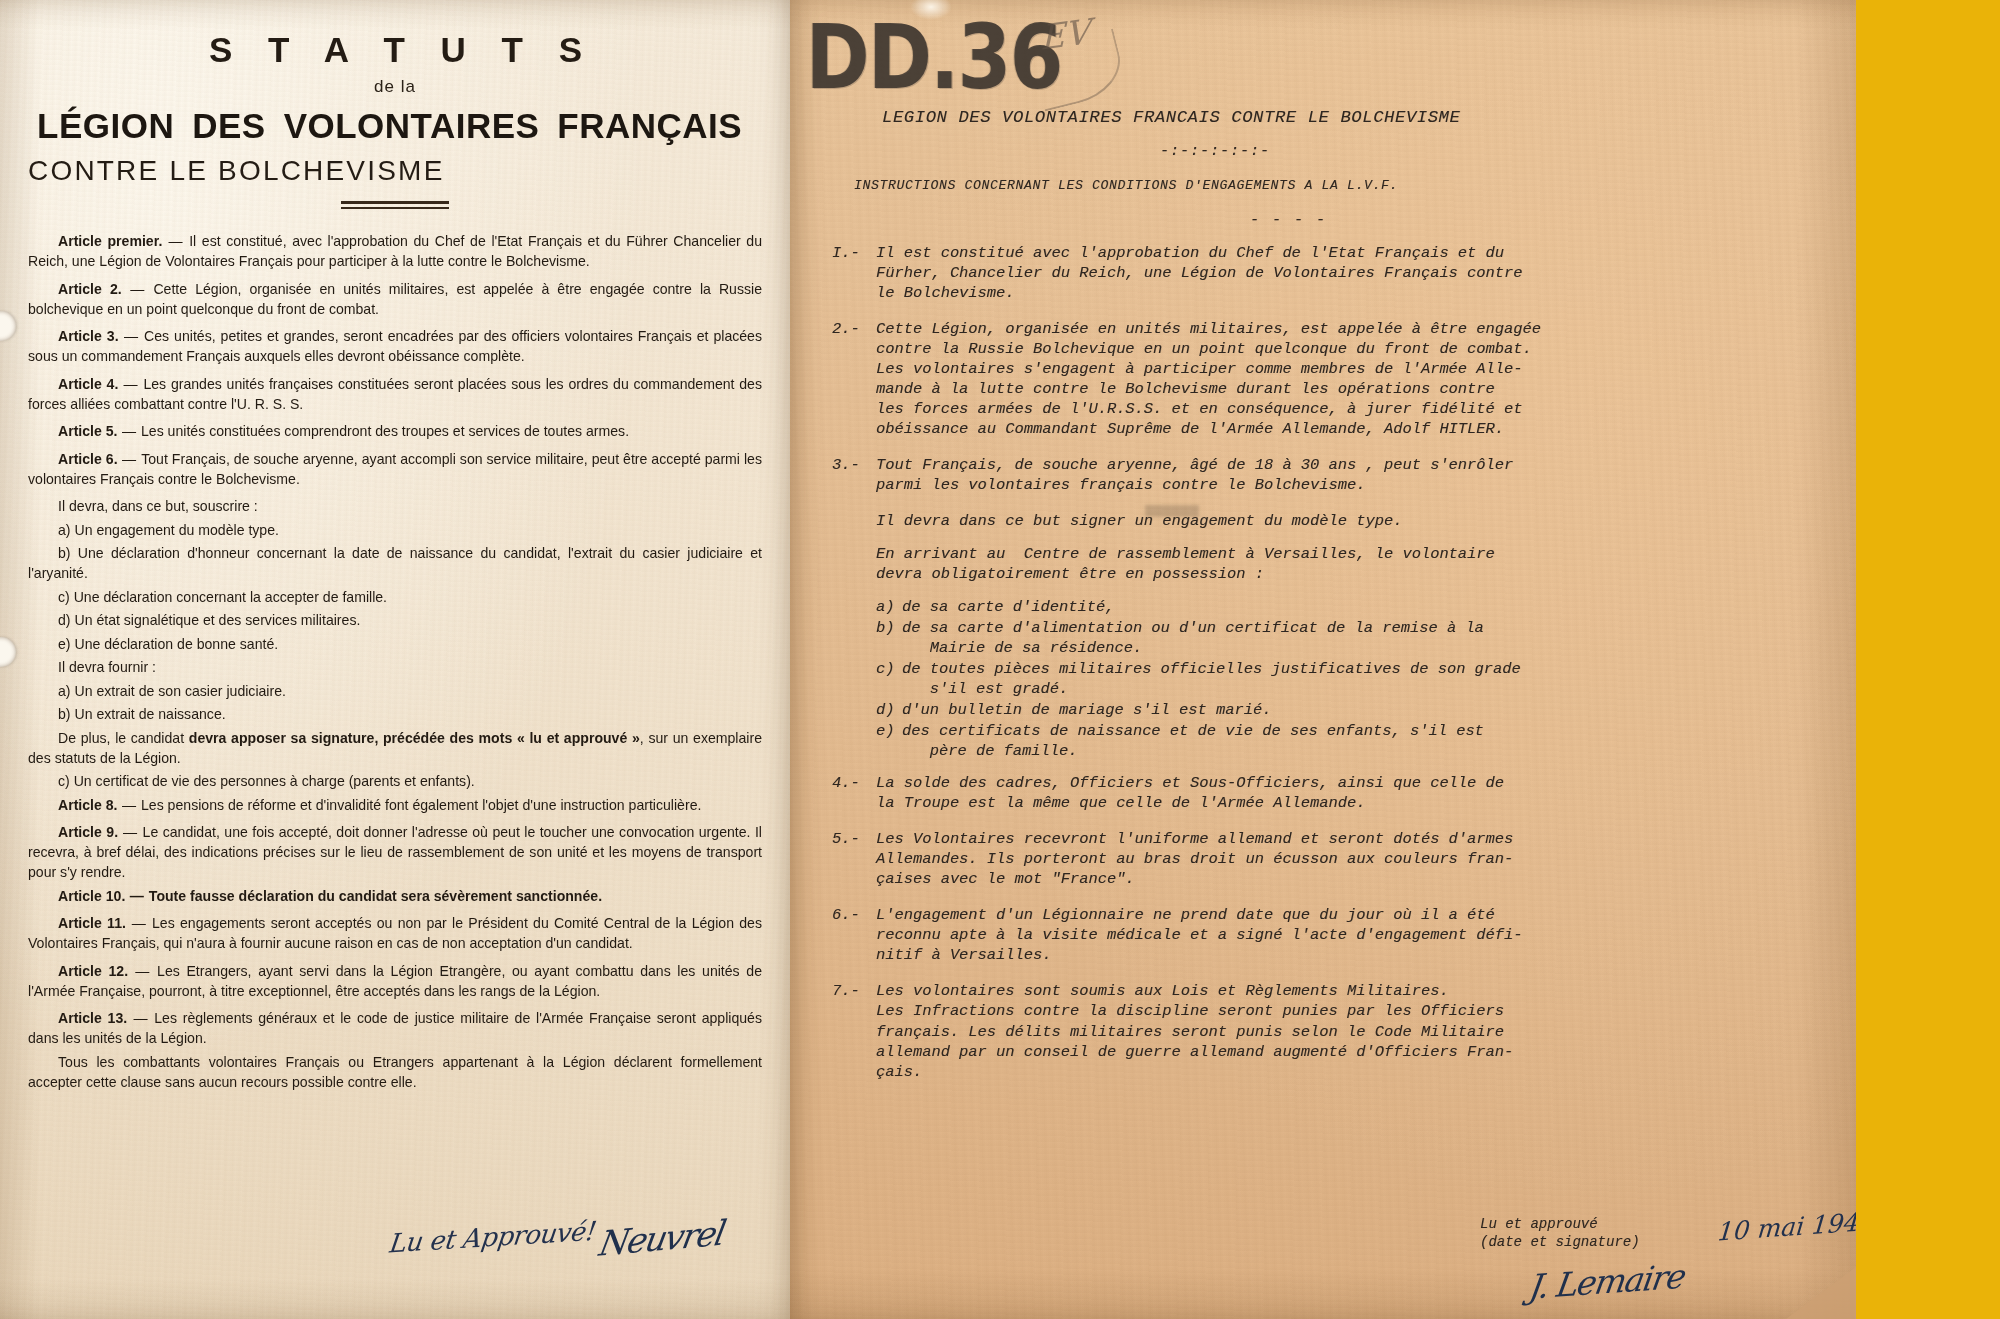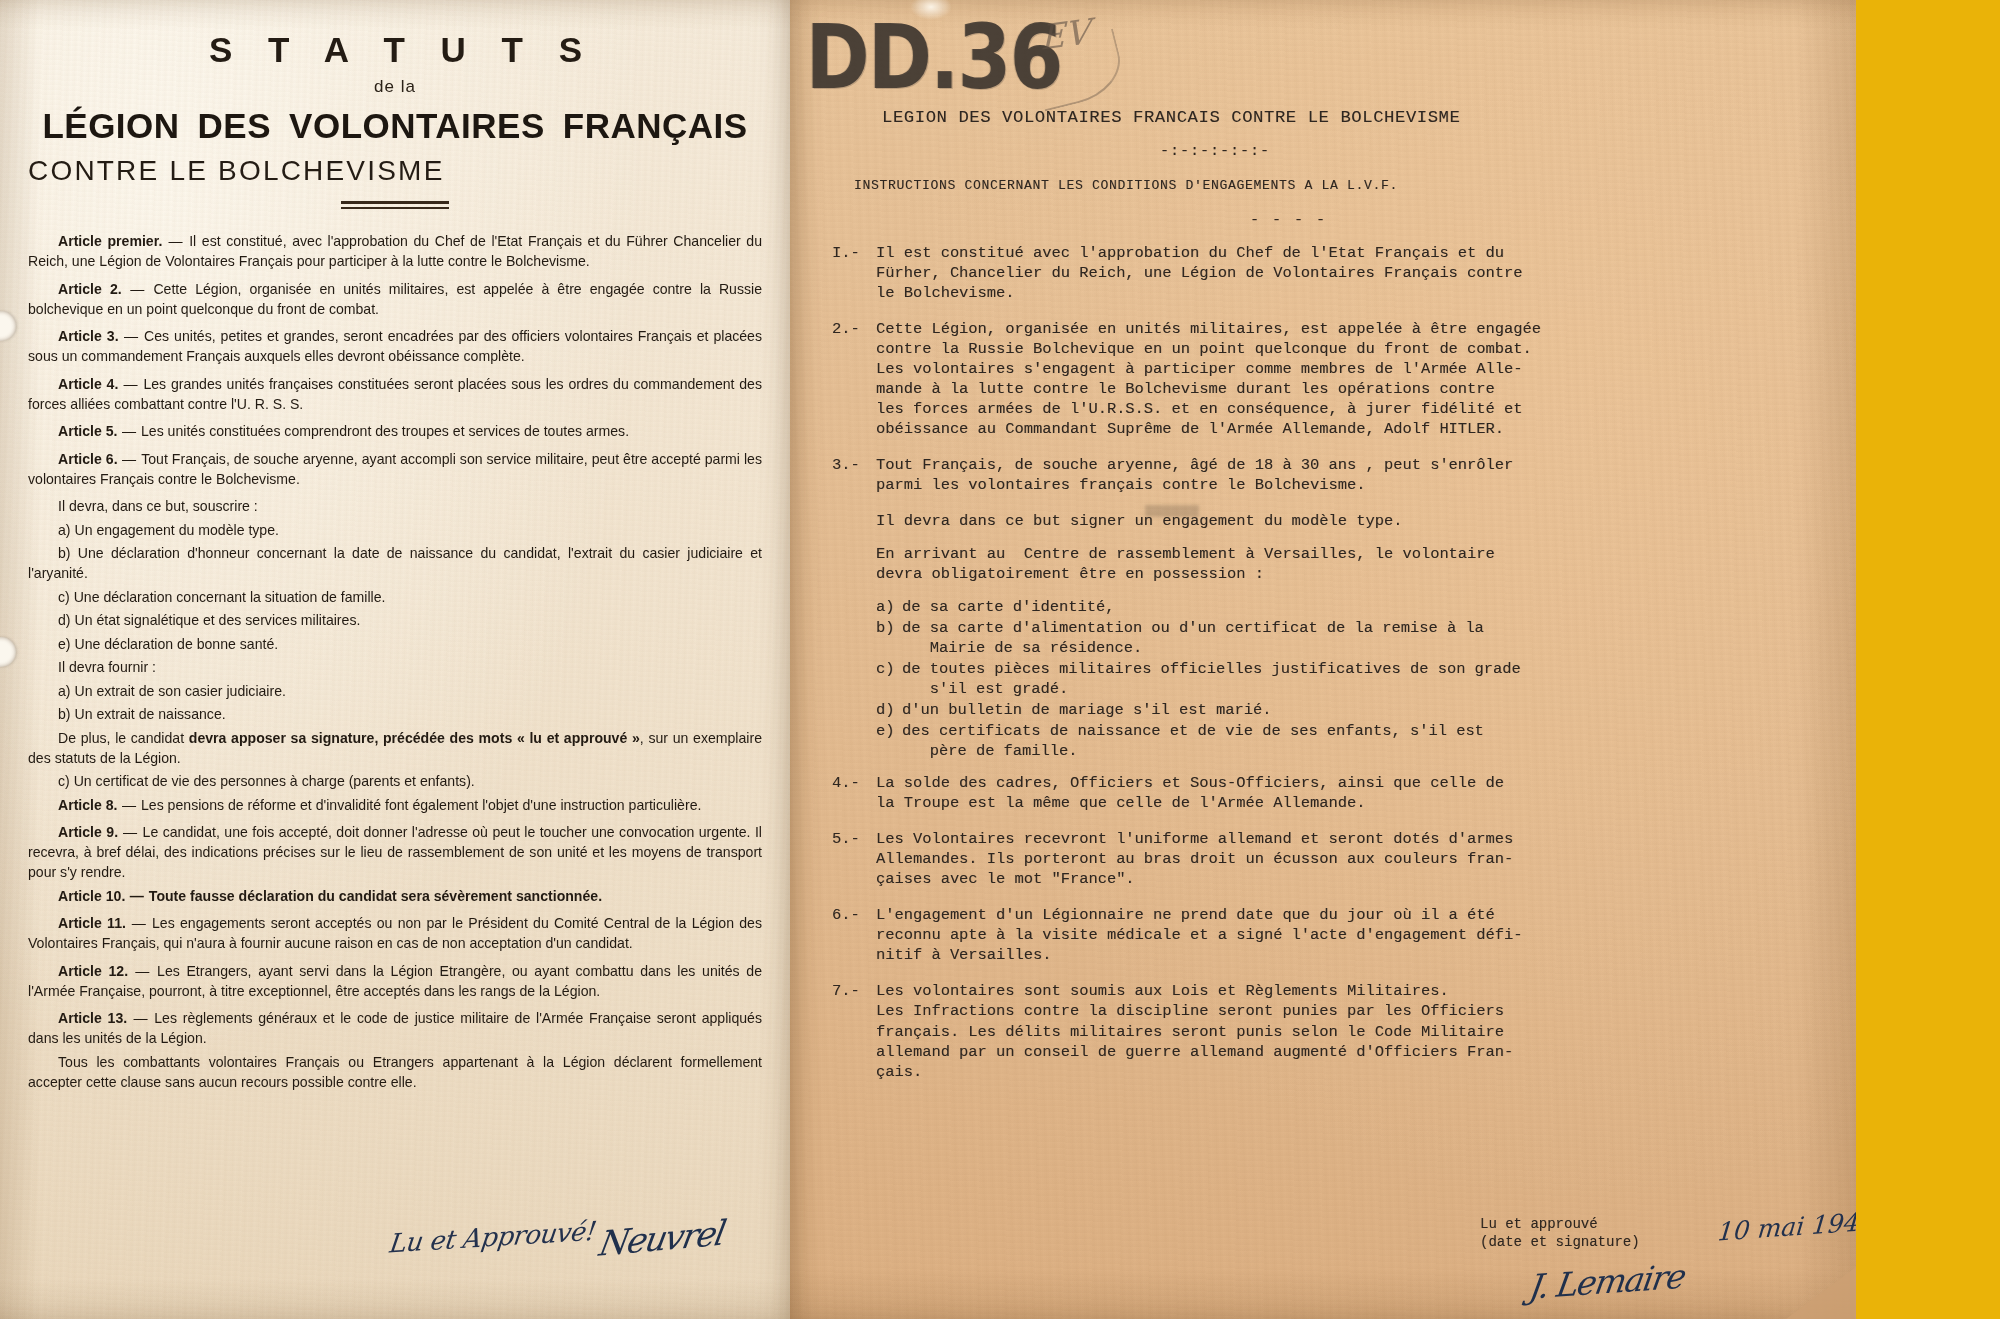--- a/index.html
+++ b/index.html
@@ -60,21 +60,21 @@
     font-stretch: condensed;
   }
   .title-dela {
     text-align: center;
     font-size: 17px;
     color: #2b2218;
     margin-top: 7px;
     letter-spacing: 1px;
   }
   .title-legion {
-    text-align: center;
+    text-align: left;
     font-size: 35px;
     font-weight: 900;
     letter-spacing: 0.5px;
     color: #1d1711;
     margin-top: 9px;
     white-space: nowrap;
     transform: scaleX(1.0);
   }
   .title-legion span { margin: 0 9px; }
   .title-contre {
@@ -213,20 +213,21 @@
     border-bottom: 2px solid rgba(95,80,68,0.40);
     border-right: 2px solid rgba(95,80,68,0.33);
     border-radius: 0 0 60% 0;
     transform: rotate(-14deg);
   }
 
   .typed {
     font-family: "Liberation Mono", "DejaVu Sans Mono", monospace;
     color: #2e2620;
     text-shadow: 0.4px 0.3px 0 rgba(60,50,40,0.30);
+    font-style: italic;
   }
   .r-title {
     position: absolute;
     left: 92px; top: 108px;
     font-size: 17.2px;
     letter-spacing: 0.6px;
     white-space: nowrap;
   }
   .r-sep1 {
     position: absolute;
@@ -347,21 +348,21 @@
 
         <p class="art"><span class="artlabel">Article 4.</span><span class="dash"> — </span><span>Les grandes unités françaises constituées seront placées sous les ordres du commandement des forces alliées combattant contre l'U. R. S. S.</span></p>
 
         <p class="art"><span class="artlabel">Article 5.</span><span class="dash"> — </span><span>Les unités constituées comprendront des troupes et services de toutes armes.</span></p>
 
         <p class="art"><span class="artlabel">Article 6.</span><span class="dash"> — </span><span>Tout Français, de souche aryenne, ayant accompli son service militaire, peut être accepté parmi les volontaires Français contre le Bolchevisme.</span></p>
 
         <p class="sub">Il devra, dans ce but, souscrire :</p>
         <p class="sub">a) Un engagement du modèle type.</p>
         <p class="sub">b) Une déclaration d'honneur concernant la date de naissance du candidat, l'extrait du casier judiciaire et l'aryanité.</p>
-        <p class="sub">c) Une déclaration concernant la situation de famille.</p>
+        <p class="sub">c) Une déclaration concernant la accepter de famille.</p>
         <p class="sub">d) Un état signalétique et des services militaires.</p>
         <p class="sub">e) Une déclaration de bonne santé.</p>
 
         <p class="sub">Il devra fournir :</p>
         <p class="sub">a) Un extrait de son casier judiciaire.</p>
         <p class="sub">b) Un extrait de naissance.</p>
         <p class="sub"><span>De plus, le candidat </span><b>devra apposer sa signature, précédée des mots « lu et approuvé »</b><span>, sur un exemplaire des statuts de la Légion.</span></p>
 
         <p class="sub">c) Un certificat de vie des personnes à charge (parents et enfants).</p>
 

